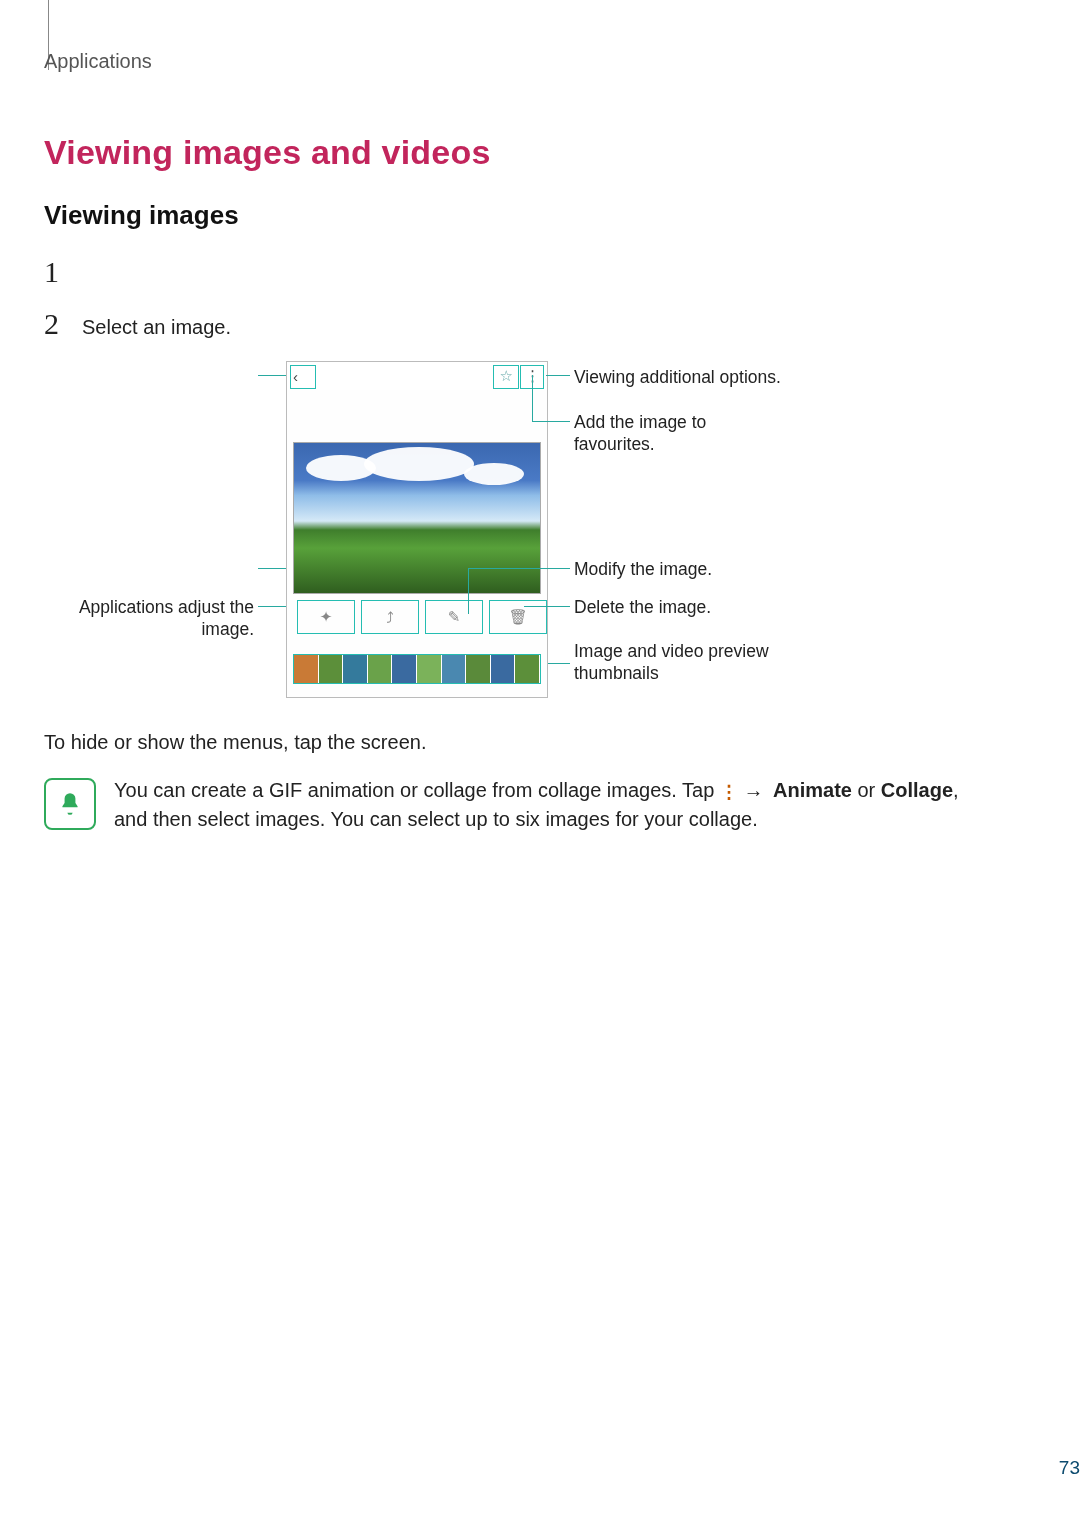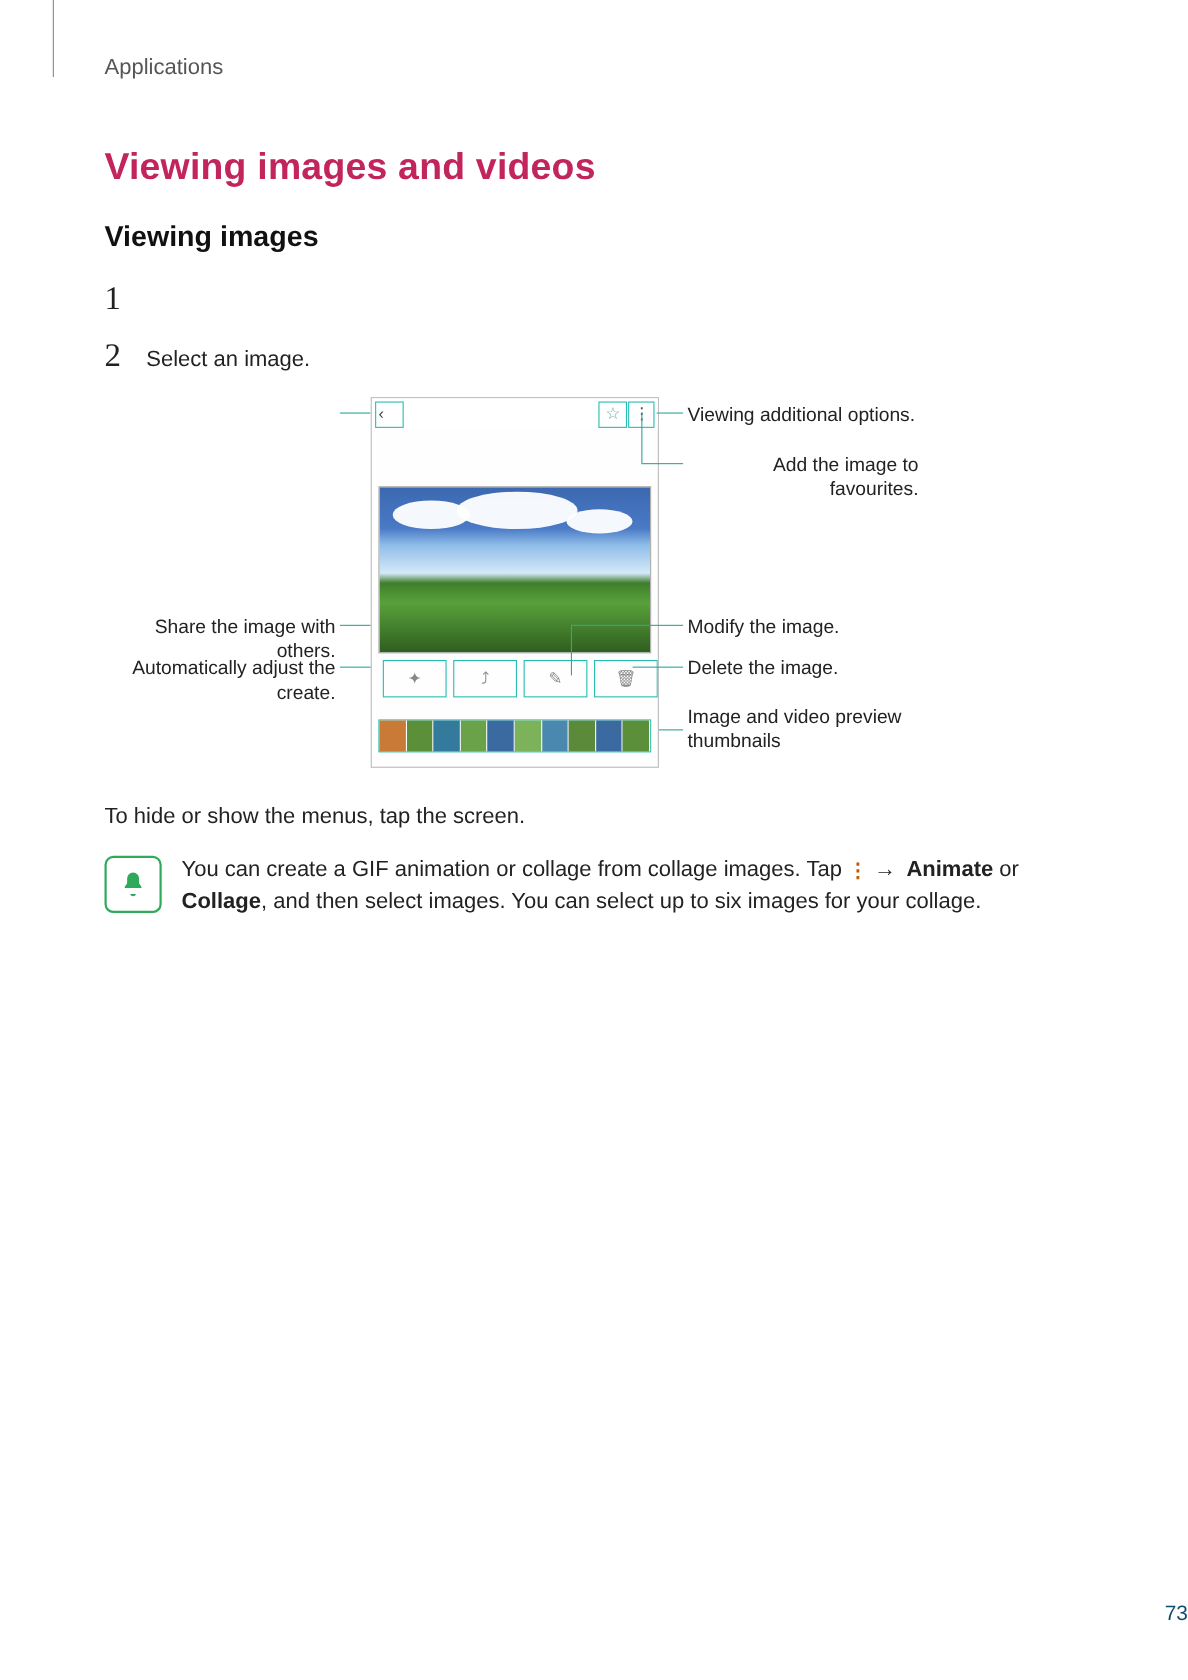--- a/index.html
+++ b/index.html
@@ -7,21 +7,21 @@
     padding: 0;
     width: 1080px;
     height: 1527px;
     background: #ffffff;
     font-family: "Segoe UI", "Helvetica Neue", Arial, sans-serif;
     color: #222;
     position: relative;
   }
   .page {
     box-sizing: border-box;
-    padding: 30px 95px 0 95px;
+    padding: 30px 95px 0 44px;
     position: relative;
     height: 100%;
   }
   .left-rule {
     position: absolute;
     left: 48px;
     top: 0;
     width: 0;
     height: 70px;
     border-left: 1.5px solid #888;
@@ -257,24 +257,23 @@
     <span class="step-num">2</span>
     <span class="step-text">
       <span>Select an image.</span>
     </span>
   </div>
 
   <div class="diagram-wrap">
 
     <div class="leader" style="top:14px; left:214px; width:28px;"></div>
 
-    <div class="callout-label callout-left" style="top:198px; left:0; width:210px;">Share the image with others.</div>
     <div class="leader" style="top:207px; left:214px; width:46px;"></div>
 
-    <div class="callout-label callout-left" style="top:236px; left:0; width:210px;">Automatically adjust the create.</div>
+    <div class="callout-label callout-left" style="top:236px; left:0; width:210px;">Applications adjust the image.</div>
     <div class="leader" style="top:245px; left:214px; width:90px;"></div>
 
     <div class="phone-screen">
       <div class="topbar">
         <span class="tb-back">‹</span>
         <span class="tb-star">☆</span>
         <span class="tb-more">⋮</span>
       </div>
 
       <div class="hl" style="left:3px; top:3px; width:24px; height:22px;"></div>
@@ -304,21 +303,21 @@
         <div class="thumb" style="background:#4a88b0;"></div>
         <div class="thumb" style="background:#5a8a3a;"></div>
         <div class="thumb" style="background:#3a6aa0;"></div>
         <div class="thumb" style="background:#5c8f3a;"></div>
       </div>
     </div>
 
     <div class="callout-label callout-right" style="top:6px; left:530px;">Viewing additional options.</div>
     <div class="leader" style="top:14px; left:502px; width:24px;"></div>
 
-    <div class="callout-label callout-right" style="top:51px; left:530px;text-align:right;">Add the image to favourites.</div>
+    <div class="callout-label callout-right" style="top:51px; left:530px;">Add the image to favourites.</div>
     <div class="leader" style="top:60px; left:488px; width:38px;"></div>
     <div class="leader" style="top:14px; left:488px; width:1px; height:46px;"></div>
 
     <div class="callout-label callout-right" style="top:198px; left:530px;">Modify the image.</div>
     <div class="leader" style="top:207px; left:424px; width:102px;"></div>
     <div class="leader" style="top:207px; left:424px; width:1px; height:46px;"></div>
 
     <div class="callout-label callout-right" style="top:236px; left:530px;">Delete the image.</div>
     <div class="leader" style="top:245px; left:480px; width:46px;"></div>
 

